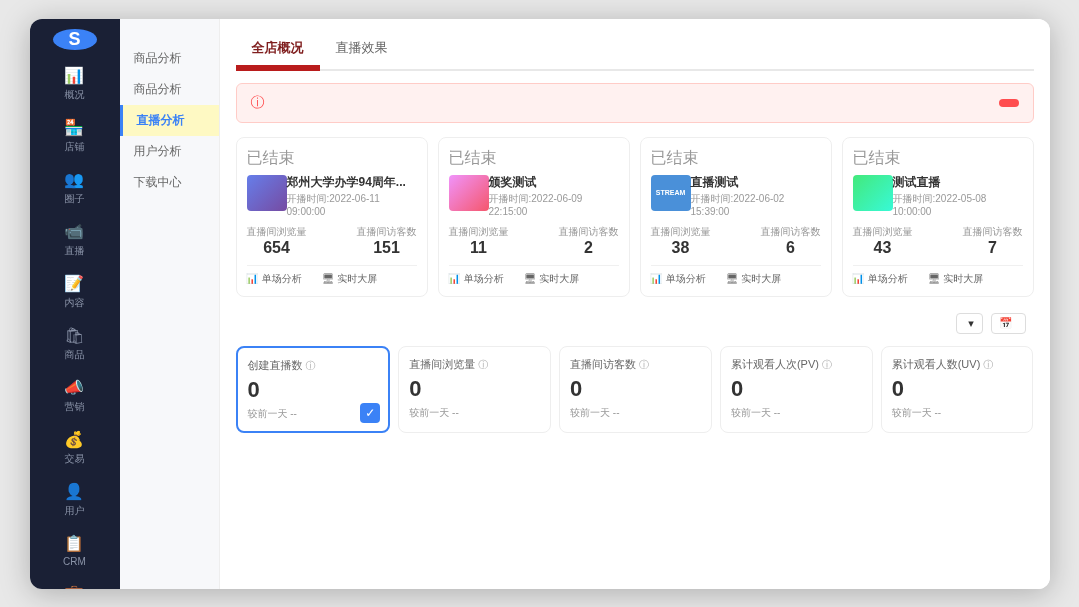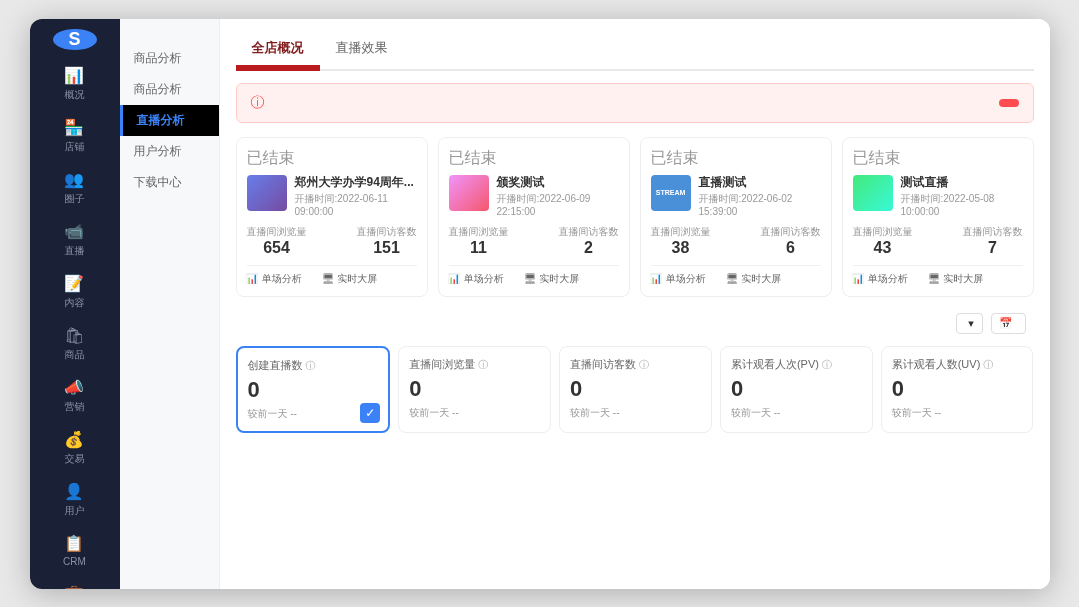--- a/index.html
+++ b/index.html
@@ -79,21 +79,21 @@
       padding: 8px 14px 6px;
     }
     .sub-sidebar-item {
       font-size: 12px;
       color: #666;
       padding: 7px 14px;
       cursor: pointer;
     }
     .sub-sidebar-item.active {
       color: #3b82f6;
-      background: #000000;
+      background: #fef9c3;
       font-weight: 600;
       border-left: 3px solid #3b82f6;
     }
 
     
     .main-content {
       flex: 1;
       overflow-y: auto;
       background: #fff;
       padding: 12px 16px;
@@ -173,21 +173,20 @@
       padding: 10px;
       background: #fff;
     }
     .card-status {
       font-size: 16px;
       color: #999;
       margin-bottom: 6px;
     }
     .card-header {
       display: flex;
-      gap: 8px;
       align-items: flex-start;
       margin-bottom: 8px;
     }
     .card-thumb {
       width: 40px;
       height: 36px;
       border-radius: 4px;
       overflow: hidden;
       flex-shrink: 0;
       background: #ccc;

